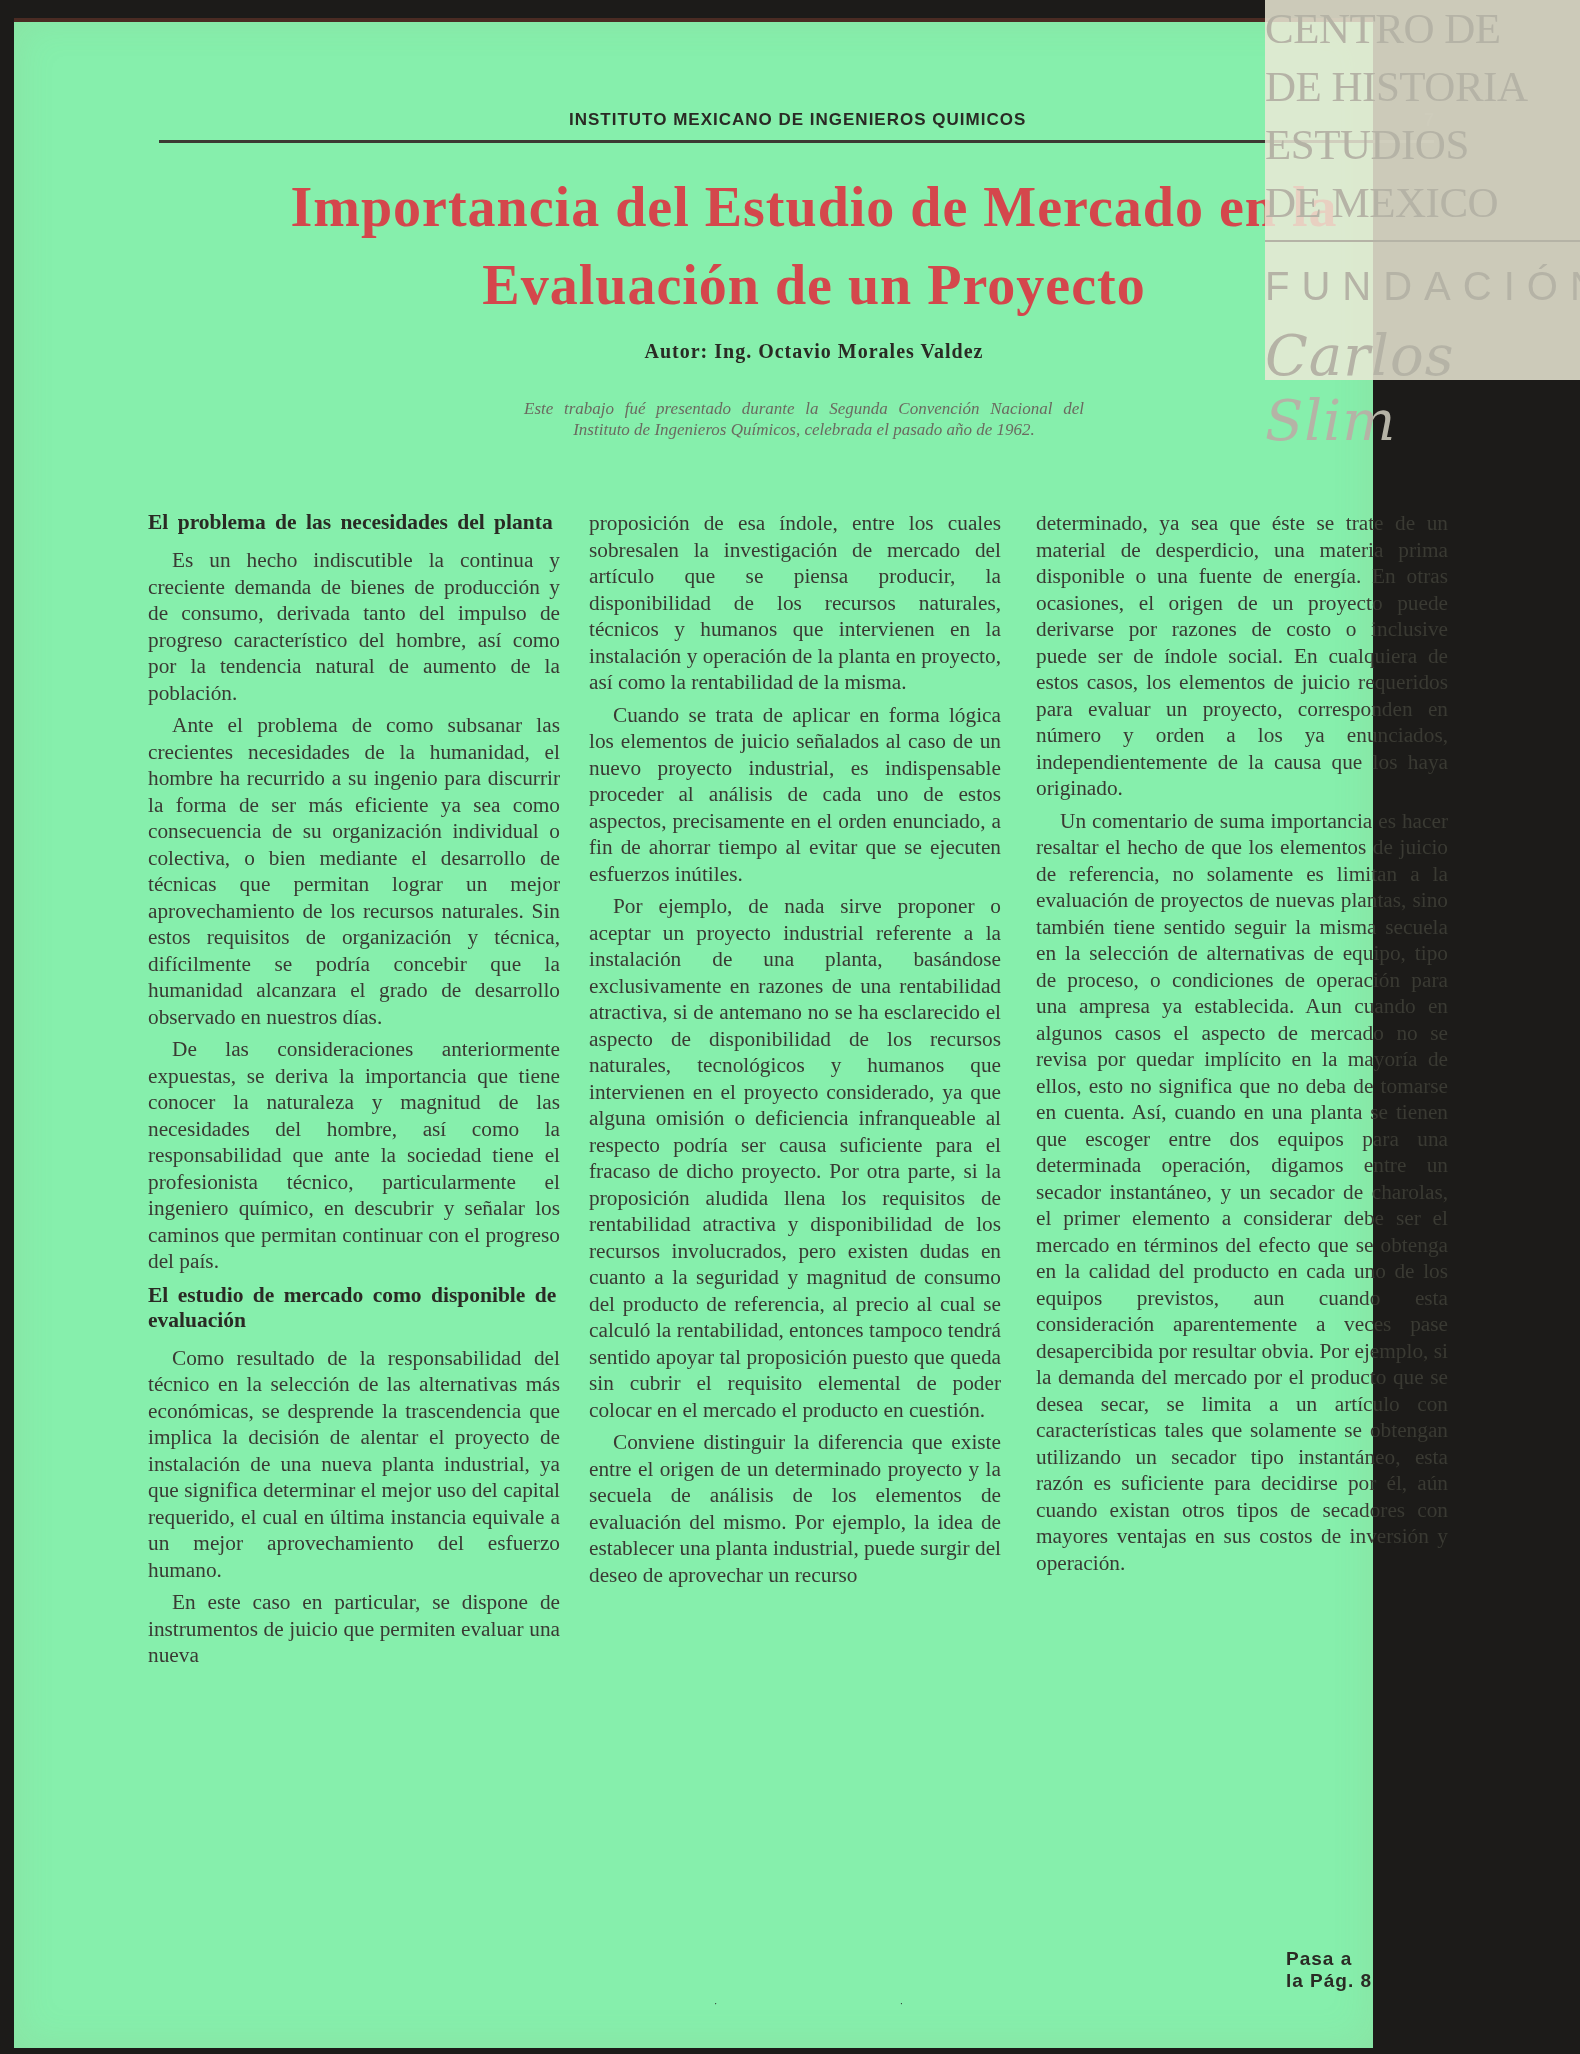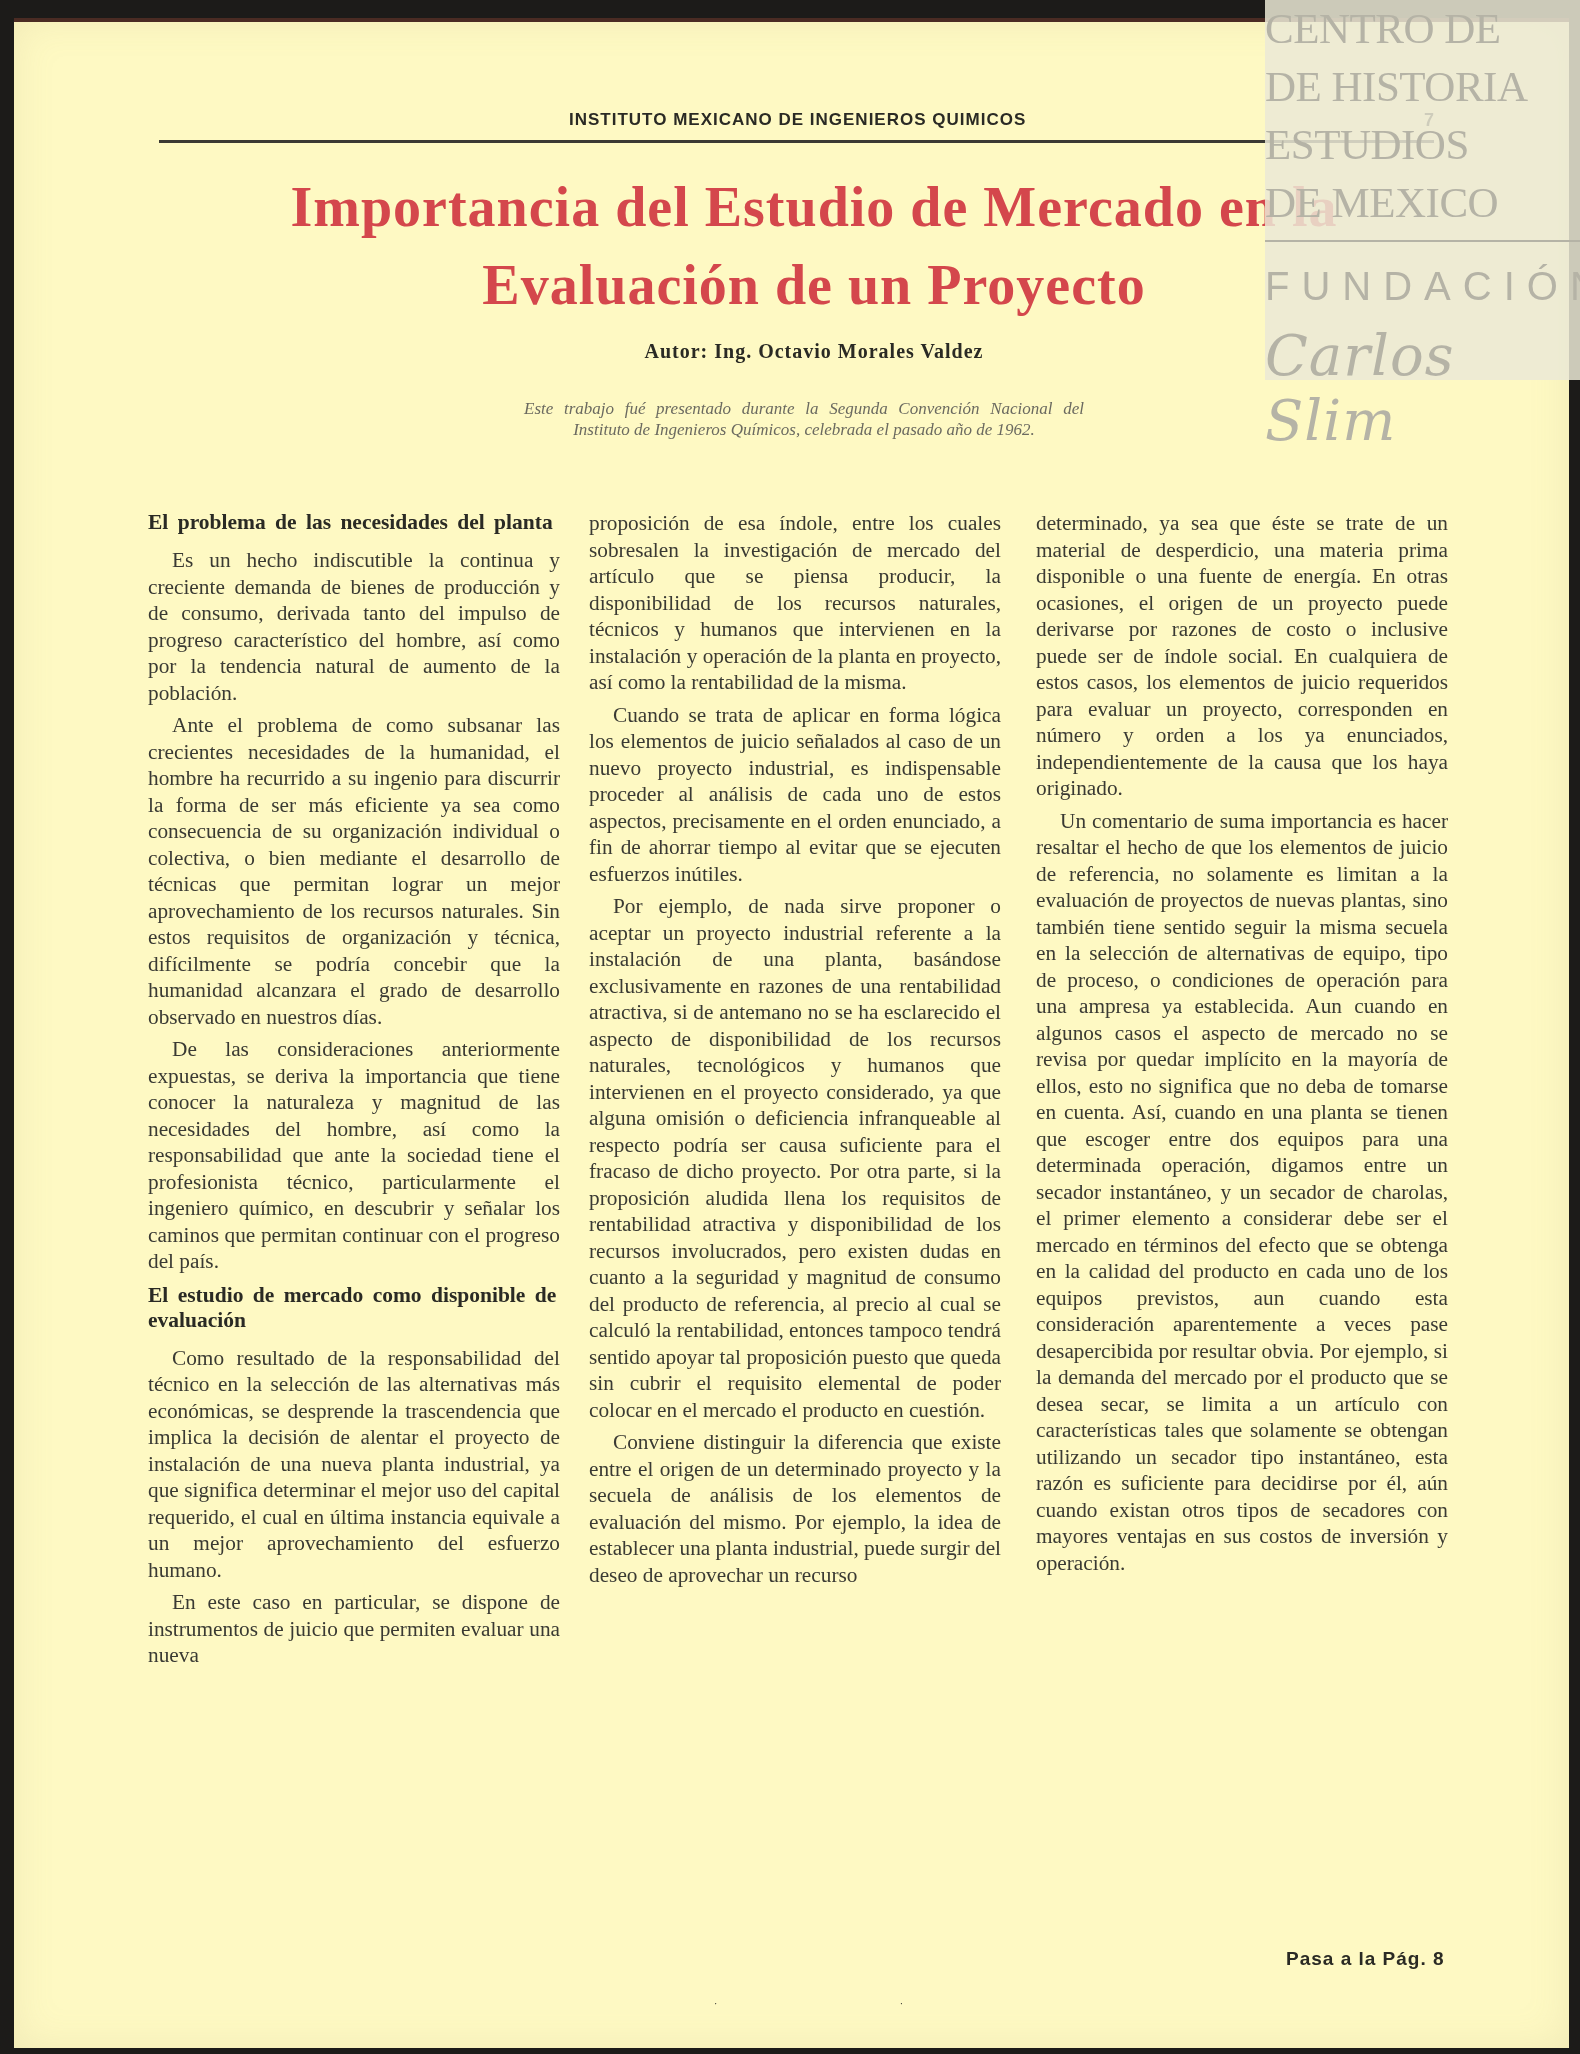--- a/index.html
+++ b/index.html
@@ -1,23 +1,24 @@
 <!DOCTYPE html>
 <html><head>
 <meta charset="utf-8">
 <style>
   html, body { margin: 0; padding: 0; }
   body {
     width: 1580px; height: 2054px; background: #1c1b19; position: relative; overflow: hidden;
     font-family: "Liberation Serif", "DejaVu Serif", serif;
   }
   .page {
-    position: absolute; left: 14px; top: 18px; width: 1555px; height: 2030px;
-    background: #fef9c3;
+    position: absolute; left: 14px; top: 18px; width: 1312px; height: 2030px;
+    background: #86efac;
     box-shadow: inset 0 0 40px rgba(160,150,110,0.15);
+    padding-left: 47px;
   }
   .page::before {
     content: ""; position: absolute; left: 0; right: 0; top: 0; height: 4px; background: #4a2b23;
   }
   .watermark {
     position: absolute; left: 1265px; top: 0; width: 315px; height: 380px;
     background: rgba(235,233,214,0.85); z-index: 5; 
     color: #b5b3a6;
   }
   .wm-line { font-family: "Liberation Serif", serif; font-size: 43px; line-height: 58px; letter-spacing: -0.5px; }

